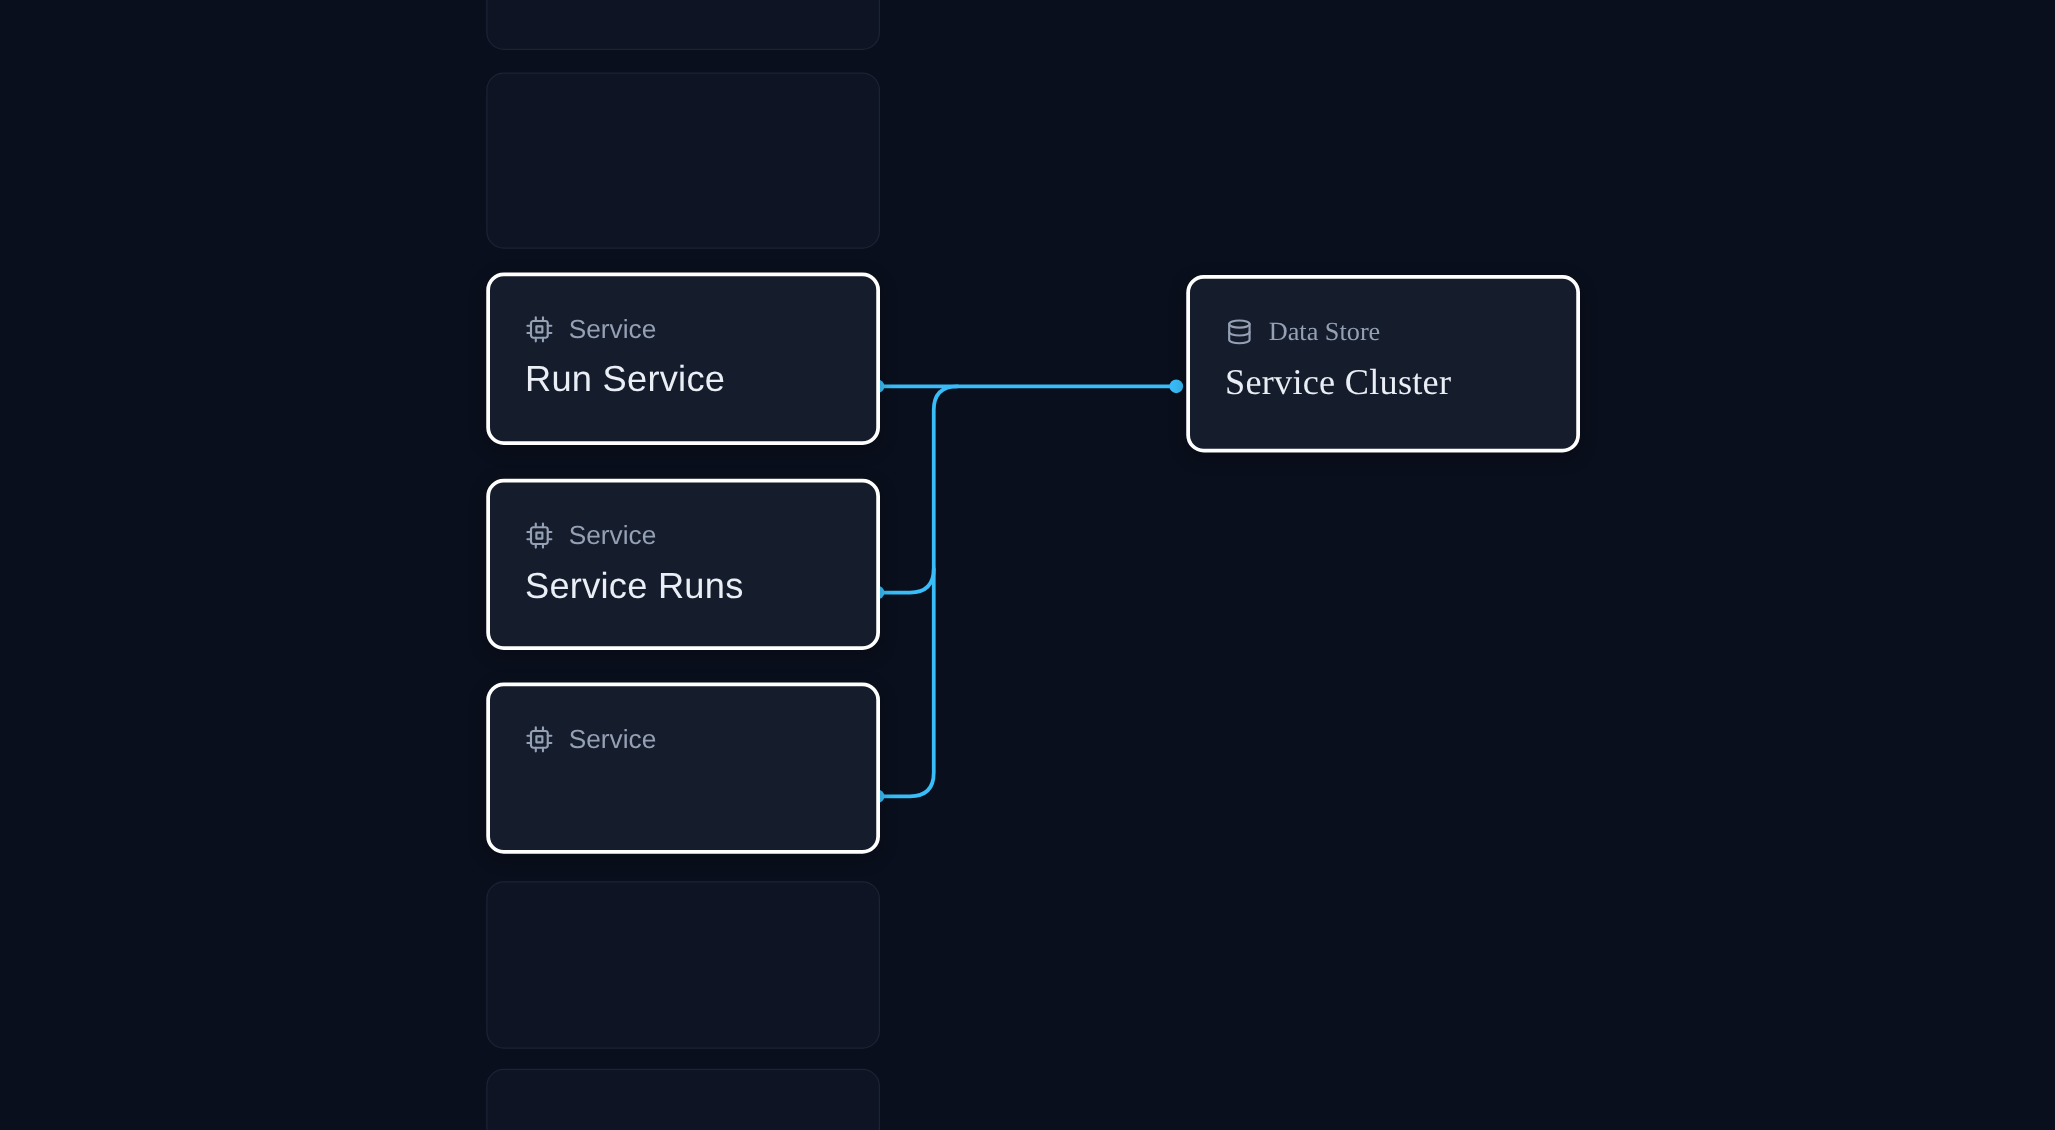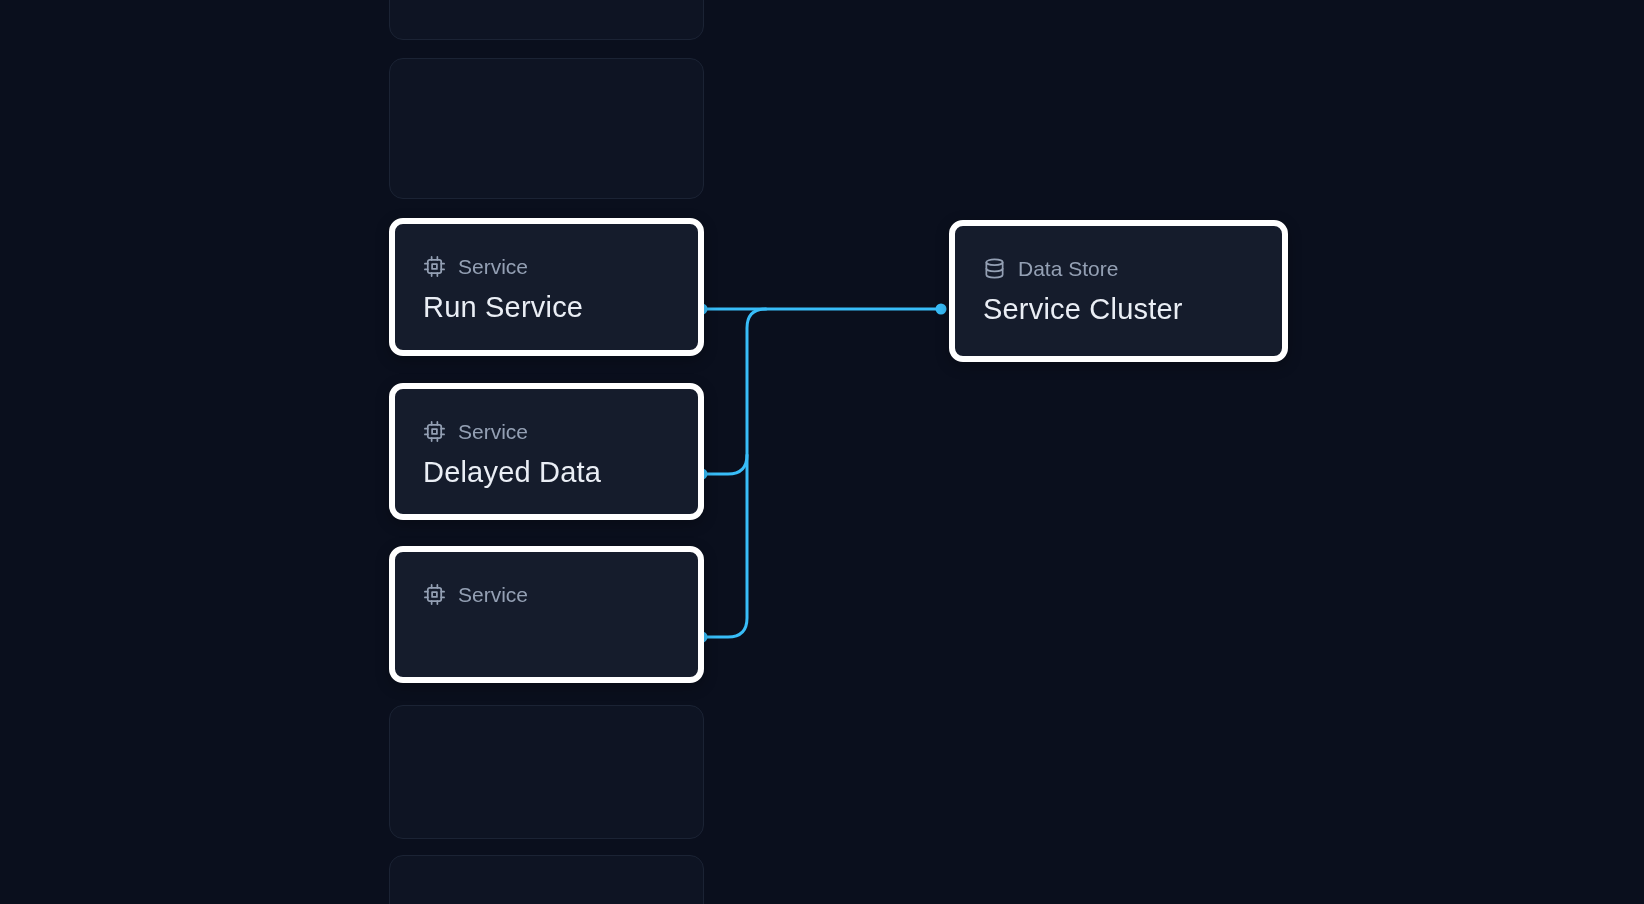--- a/index.html
+++ b/index.html
@@ -8,21 +8,21 @@
     position: relative;
     width: 1644px;
     height: 904px;
     background: var(--bg, #0a0f1d);
     overflow: hidden;
     font-family: "Liberation Sans", "DejaVu Sans", sans-serif;
   }
   .node { position: absolute; border-radius: 14px; }
   .node.filled {
     background: #151c2c;
-    border: 6px solid #ffffff;
+    border: 3px solid #ffffff;
     box-shadow: 0 4px 14px rgba(0,0,0,0.28);
     padding: 31px 28px;
   }
   .node.placeholder {
     background: #0e1423;
     border: 1px solid #1b2334;
   }
   .node-kind {
     display: flex;
     align-items: center;
@@ -95,37 +95,37 @@
     <div class="node-kind">
       <span class="icon">
         <svg viewBox="0 0 24 24">
           <rect x="5" y="5" width="14" height="14" rx="2"></rect>
           <rect x="9.5" y="9.5" width="5" height="5"></rect>
           <path d="M9 2v3M15 2v3M9 19v3M15 19v3M2 9h3M2 15h3M19 9h3M19 15h3"></path>
         </svg>
       </span>
       <span>Service</span>
     </div>
-    <div class="node-title">Delayed Data</div>
+    <div class="node-title">Service Runs</div>
   </div>
 
   <div class="node filled" style="left:389px; top:546px; width:315px; height:137px;">
     <div class="node-kind">
       <span class="icon">
         <svg viewBox="0 0 24 24">
           <rect x="5" y="5" width="14" height="14" rx="2"></rect>
           <rect x="9.5" y="9.5" width="5" height="5"></rect>
           <path d="M9 2v3M15 2v3M9 19v3M15 19v3M2 9h3M2 15h3M19 9h3M19 15h3"></path>
         </svg>
       </span>
       <span>Service</span>
     </div>
   </div>
 
-  <div class="node filled" style="left:949px; top:220px; width:339px; height:142px;">
+  <div class="node filled" style="left:949px; top:220px; width:315px; height:142px;font-family:Liberation Serif, serif;">
     <div class="node-kind">
       <span class="icon">
         <svg viewBox="0 0 24 24">
           <ellipse cx="12" cy="5.5" rx="8.5" ry="3"></ellipse>
           <path d="M3.5 5.5v13c0 1.66 3.8 3 8.5 3s8.5-1.34 8.5-3v-13"></path>
           <path d="M3.5 12c0 1.66 3.8 3 8.5 3s8.5-1.34 8.5-3"></path>
         </svg>
       </span>
       <span>Data Store</span>
     </div>

